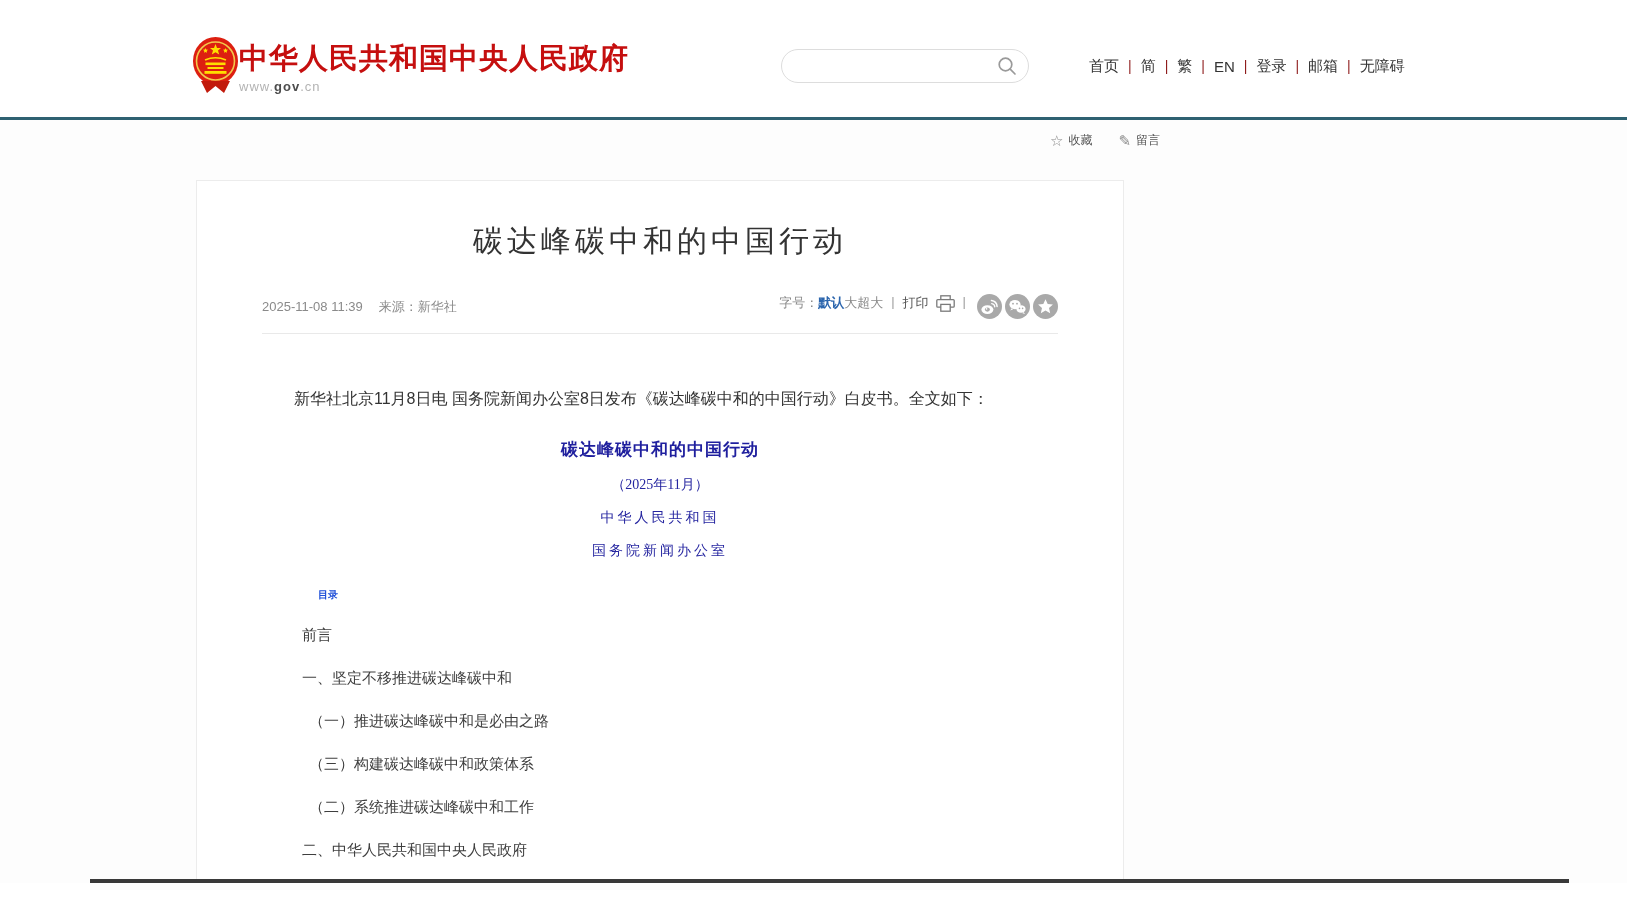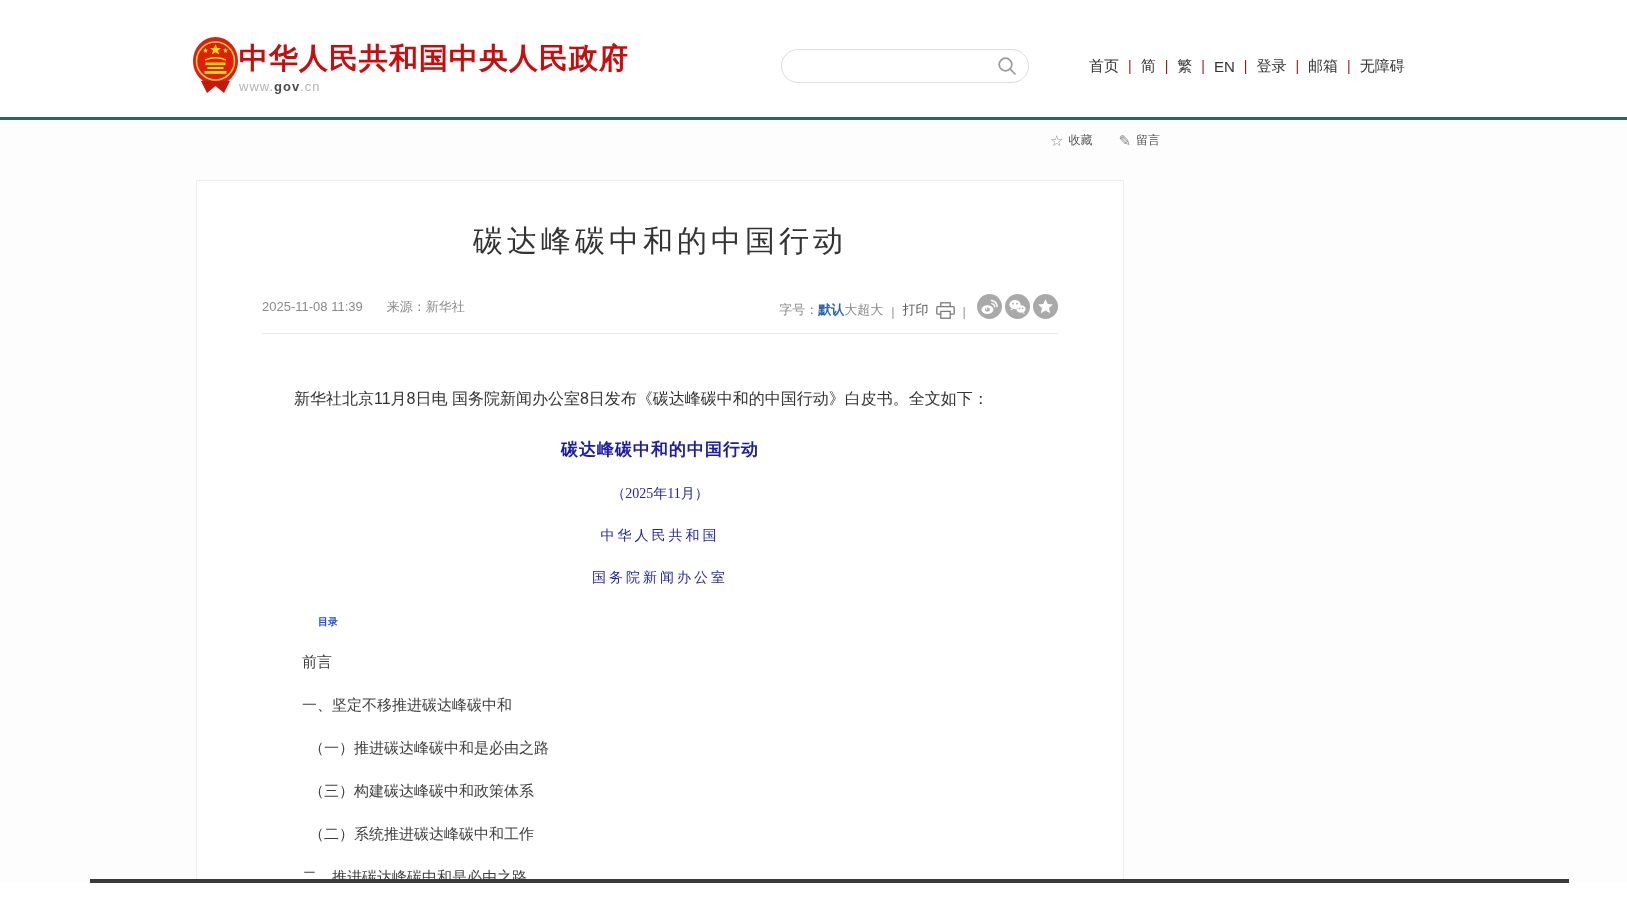--- a/index.html
+++ b/index.html
@@ -30,33 +30,33 @@
   .page-actions { position:absolute; left:1050px; top:12px; display:flex; gap:26px; font-size:12px; color:#555; }
   .action { display:flex; align-items:center; gap:5px; cursor:pointer; color:#555; text-decoration:none; }
   .action .glyph { font-size:15px; color:#8a8a8a; line-height:1; }
   .article-box { position:absolute; left:196px; top:60px; width:928px; height:703px;
     background:#ffffff; border:1px solid #ececec; border-bottom:none; padding:0 65px; }
   .article-title { margin:40px 0 0; text-align:center; font-size:30px; font-weight:500;
     color:#333; letter-spacing:4px; }
   .meta-row { display:flex; justify-content:space-between; align-items:center; margin-top:32px;
     padding-bottom:14px; border-bottom:1px solid #e9e9e9; font-size:13px; color:#8a8a8a; }
   .meta-left { display:flex; align-items:center; }
-  .meta-left .src { margin-left:24px; }
+  .meta-left .src { margin-left:16px; }
   .meta-left a { color:#8a8a8a; text-decoration:none; }
-  .meta-right { display:flex; align-items:flex-end; }
+  .meta-right { display:flex; align-items:flex-start; }
   .fs-default { color:#2b65ad; font-weight:bold; text-decoration:none; cursor:pointer; }
   .fs-opt { color:#8a8a8a; text-decoration:none; cursor:pointer; }
   .pipe { color:#9c9c9c; margin:0 8px; }
   .pipe::before { content:"|"; }
   .print-btn { display:flex; align-items:center; gap:7px; color:#555; text-decoration:none; cursor:pointer; }
   .share-btn { display:flex; cursor:pointer; margin-left:3px; }
   
   .lead { margin:52px 0 0; font-size:16px; line-height:1.65; color:#333; text-indent:2em; }
   .doc-title { margin:26px 0 0; text-align:center; font-size:17px; font-weight:bold; color:#1f1f9e; letter-spacing:1px; }
-  .doc-line { margin:24px 0 0; text-align:center; font-size:14px; color:#2525a0;
+  .doc-line { margin:15px 0 0; text-align:center; font-size:14px; color:#2525a0;
     font-family:"Liberation Serif", serif; }
   .doc-spaced { letter-spacing:3px; }
   .toc { margin-left:40px; margin-top:28px; }
   .toc-heading { margin:16px; font-size:10px; font-weight:bold; color:#1d4ed8; }
   .toc-item { margin:24px 0 0; font-size:15px; color:#3e3e3e; }
   .toc-item.sub { margin-left:7px; }
   
   .bottom-mask { position:absolute; left:0; top:883px; width:1627px; height:32px; background:#fff; z-index:5; }
   .bottom-line { position:absolute; left:90px; top:879px; width:1479px; height:4px; background:#3a3a3a; z-index:6; }
 </style>
@@ -186,20 +186,20 @@
     <p class="doc-line doc-spaced">中华人民共和国</p>
     <p class="doc-line doc-spaced">国务院新闻办公室</p>
 
     <div class="toc">
       <h4 class="toc-heading">目录</h4>
       <p class="toc-item">前言</p>
       <p class="toc-item">一、坚定不移推进碳达峰碳中和</p>
       <p class="toc-item sub">（一）推进碳达峰碳中和是必由之路</p>
       <p class="toc-item sub">（三）构建碳达峰碳中和政策体系</p>
       <p class="toc-item sub">（二）系统推进碳达峰碳中和工作</p>
-      <p class="toc-item">二、推进碳达峰碳中和是必由之路</p>
+      <p class="toc-item">二、中华人民共和国中央人民政府</p>
       <p class="toc-item sub">（一）非化石能源实现跃升发展</p>
     </div>
   </article>
 </main>
 
 <div class="bottom-mask"></div>
 <div class="bottom-line"></div>
 
 </body></html>

